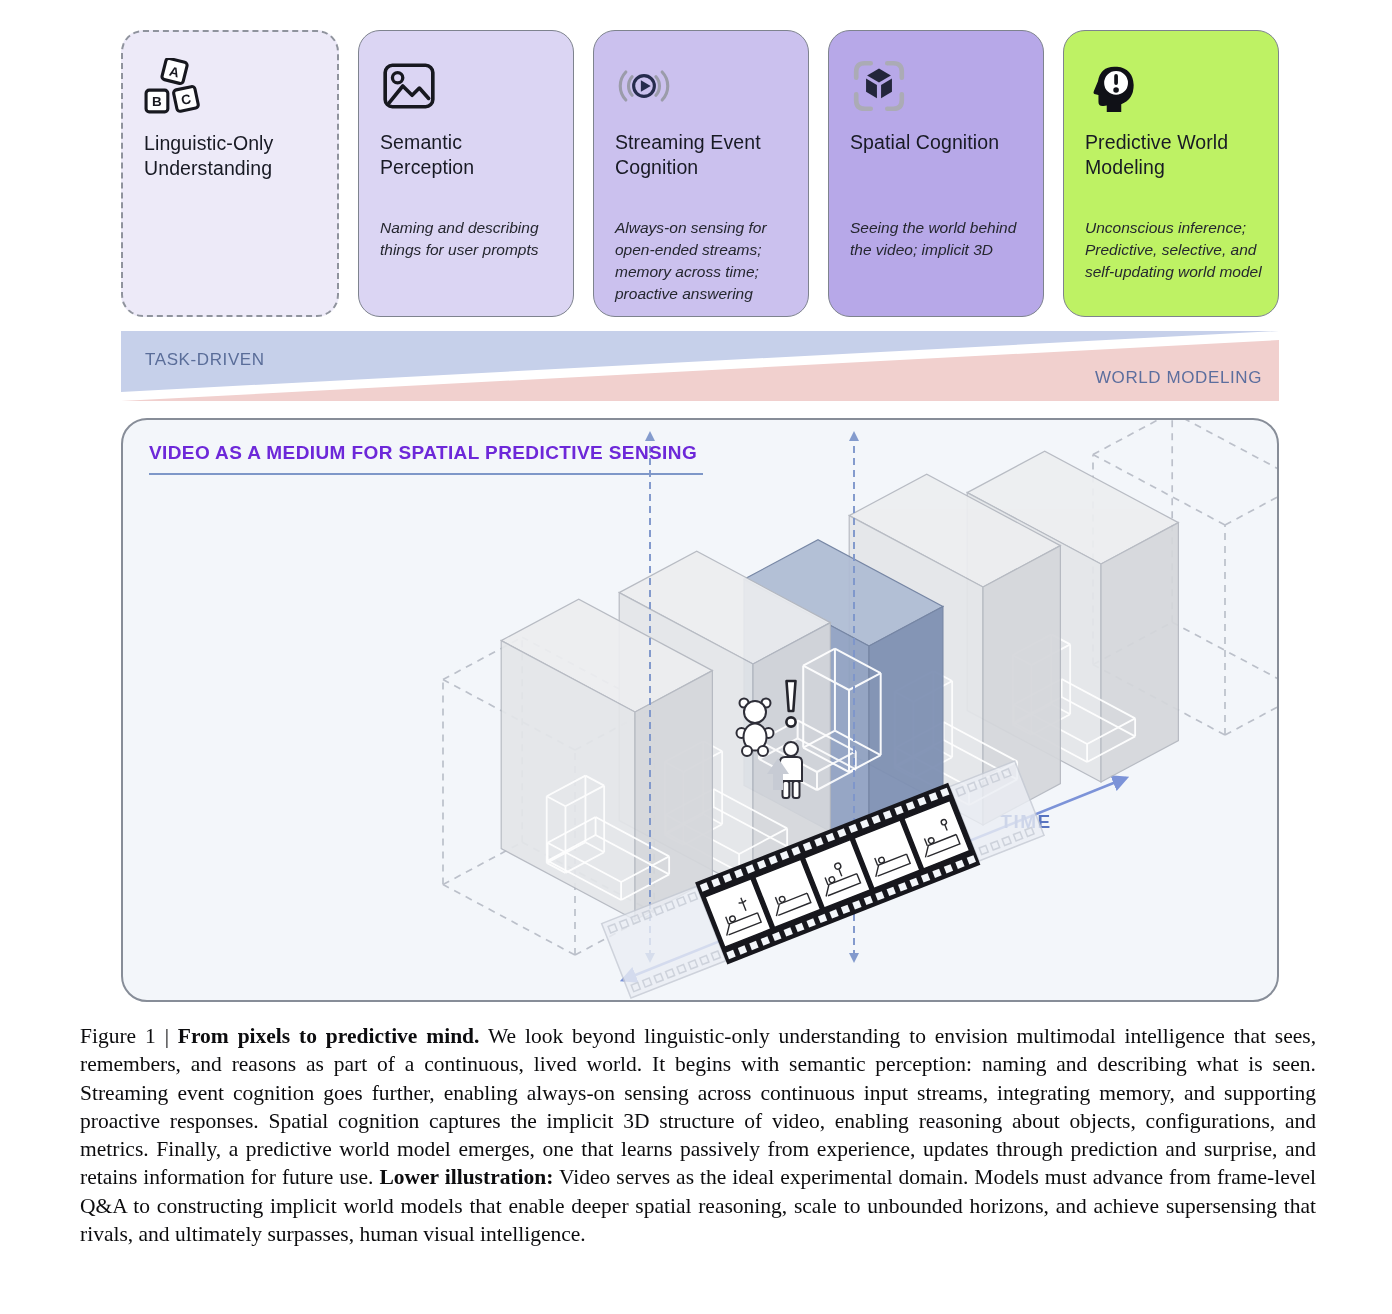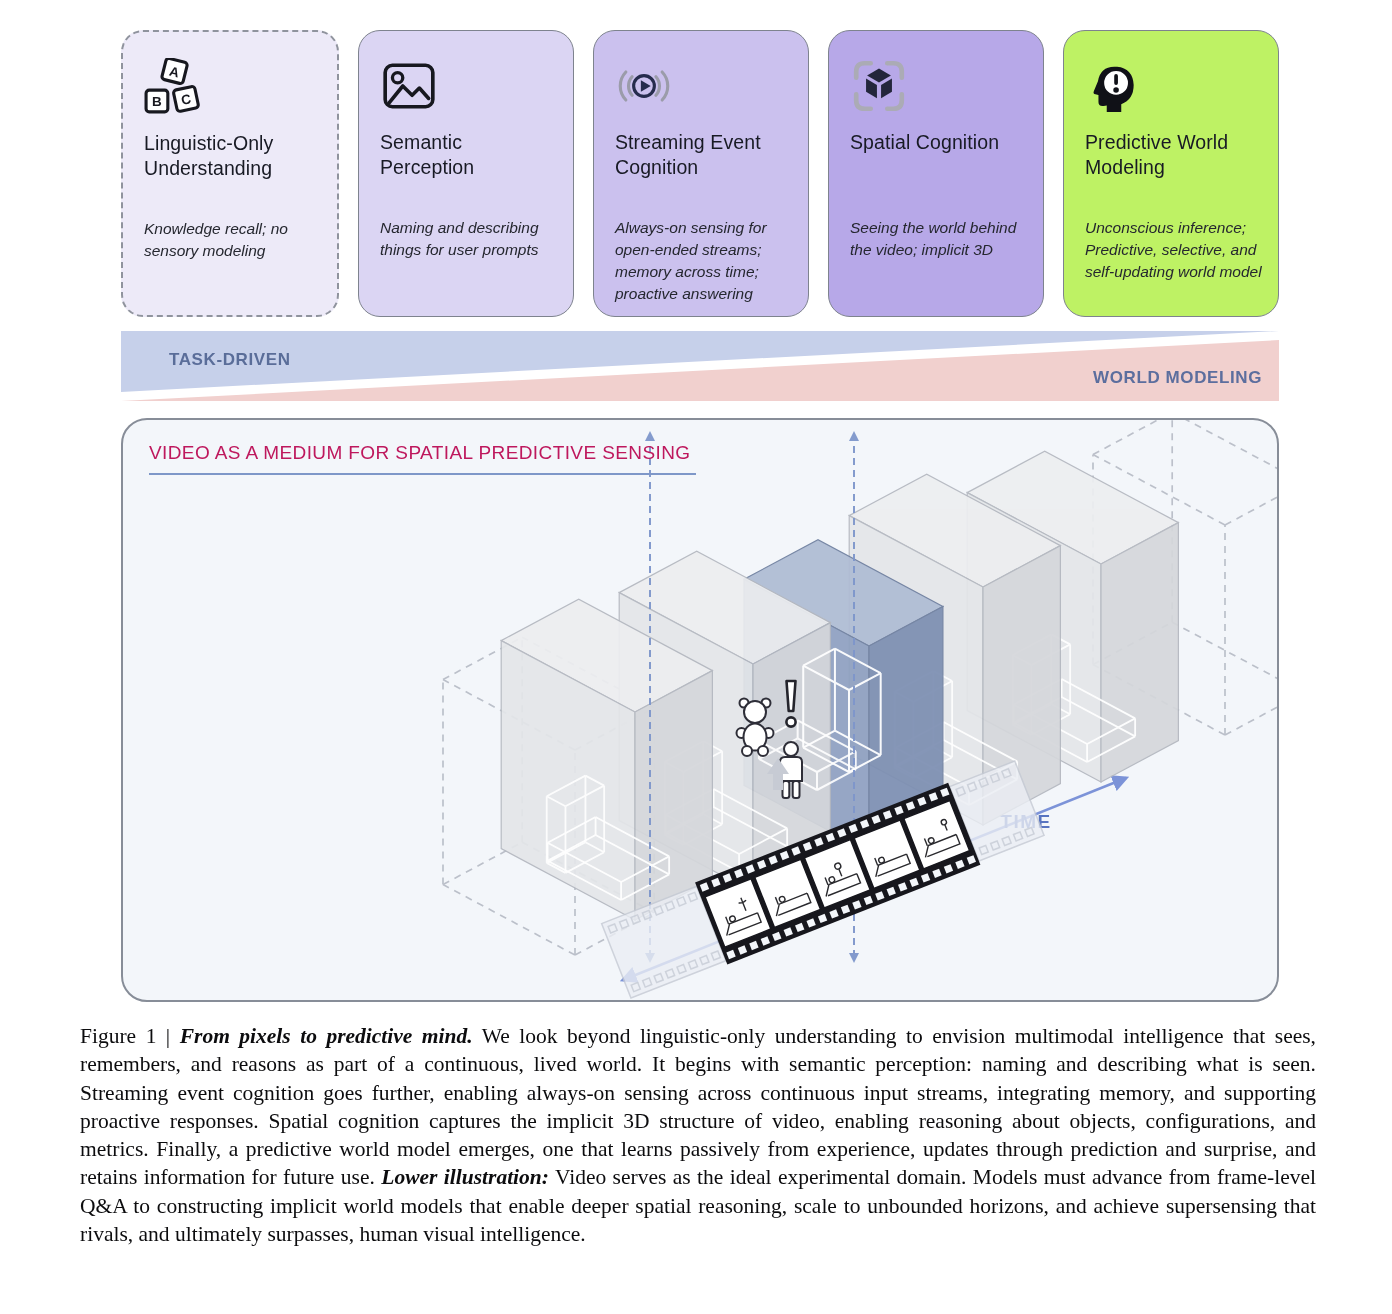--- a/index.html
+++ b/index.html
@@ -32,46 +32,46 @@
   }
 
   
   .spectrum {
     position:absolute; left:121px; top:331px; width:1158px; height:70px;
   }
   .tri { position:absolute; inset:0; }
   .tri--blue { clip-path:polygon(0% 0%, 100% 0%, 0% 87%); }
   .tri--pink { clip-path:polygon(0% 100%, 100% 13%, 100% 100%); }
   .spectrum-label {
-    position:absolute; font-size:17px; font-weight:bold; letter-spacing:.6px;margin-left:24px;
+    position:absolute; font-size:17px; font-weight:normal; letter-spacing:.6px;
   }
   .spectrum-label--left { left:24px; top:19px; color:#5A6D99; }
   .spectrum-label--right { right:17px; bottom:13px; color:#5C6E9E;text-align:right; }
 
   
   .panel {
     position:absolute; left:121px; top:418px; width:1158px; height:584px;
     background:#F3F6FA; border:2px solid #878D98; border-radius:26px;
     overflow:hidden;
   }
   .panel-title {
     position:absolute; left:26px; top:22px; z-index:5;
-    font-size:19px; font-weight:normal; letter-spacing:.4px; color:#be185d;
+    font-size:19px; font-weight:bold; letter-spacing:.4px; color:#6d28d9;
     padding:0 6px 9px 0; border-bottom:2.5px solid #7E97C8;
   }
   .scene { position:absolute; left:0; top:0; width:1154px; height:580px; }
 
   
   .caption {
     position:absolute; left:80px; top:1022px; width:1236px;
     font-family:"Liberation Serif", serif;
     font-size:21.5px; line-height:1.315; color:#0C0C0E;
     text-align:justify;
   }
-  .seg-bold { font-weight:bold;font-style:italic; }
+  .seg-bold { font-weight:bold; }
   .seg-italic { }
 </style>
 </head>
 <body>
 
 <div class="cards">
 
   <div class="card card--dashed" style="background: rgb(237, 234, 248);">
     <span class="card-icon">
       <svg viewBox="0 0 56 56" width="58" height="58">
@@ -81,21 +81,20 @@
           <rect x="30" y="29" width="21" height="21" rx="3" transform="rotate(-12 40.5 39.5)"></rect>
         </g>
         <g fill="#17181F" font-family="Liberation Sans, sans-serif" font-weight="bold" font-size="13" text-anchor="middle">
           <text x="29.5" y="18" transform="rotate(14 29.5 12.5)">A</text>
           <text x="12.5" y="46.5">B</text>
           <text x="40.5" y="44.5" transform="rotate(-12 40.5 39.5)">C</text>
         </g>
       </svg>
     </span>
     <div class="card-title">Linguistic-Only Understanding</div>
-    <div class="card-desc">Knowledge recall; no sensory modeling</div>
   </div>
 
   <div class="card" style="background: rgb(219, 213, 243);">
     <span class="card-icon">
       <svg viewBox="0 0 56 56" width="58" height="58">
         <rect x="5" y="8" width="46" height="40" rx="7" fill="none" stroke="#17181F" stroke-width="3.5"></rect>
         <circle cx="17" cy="20" r="5" fill="none" stroke="#17181F" stroke-width="3.2"></circle>
         <path d="M9 44 L22 28 L31 37 L38 30 L47 40" fill="none" stroke="#17181F" stroke-width="3.5" stroke-linejoin="round" stroke-linecap="round"></path>
       </svg>
     </span>

